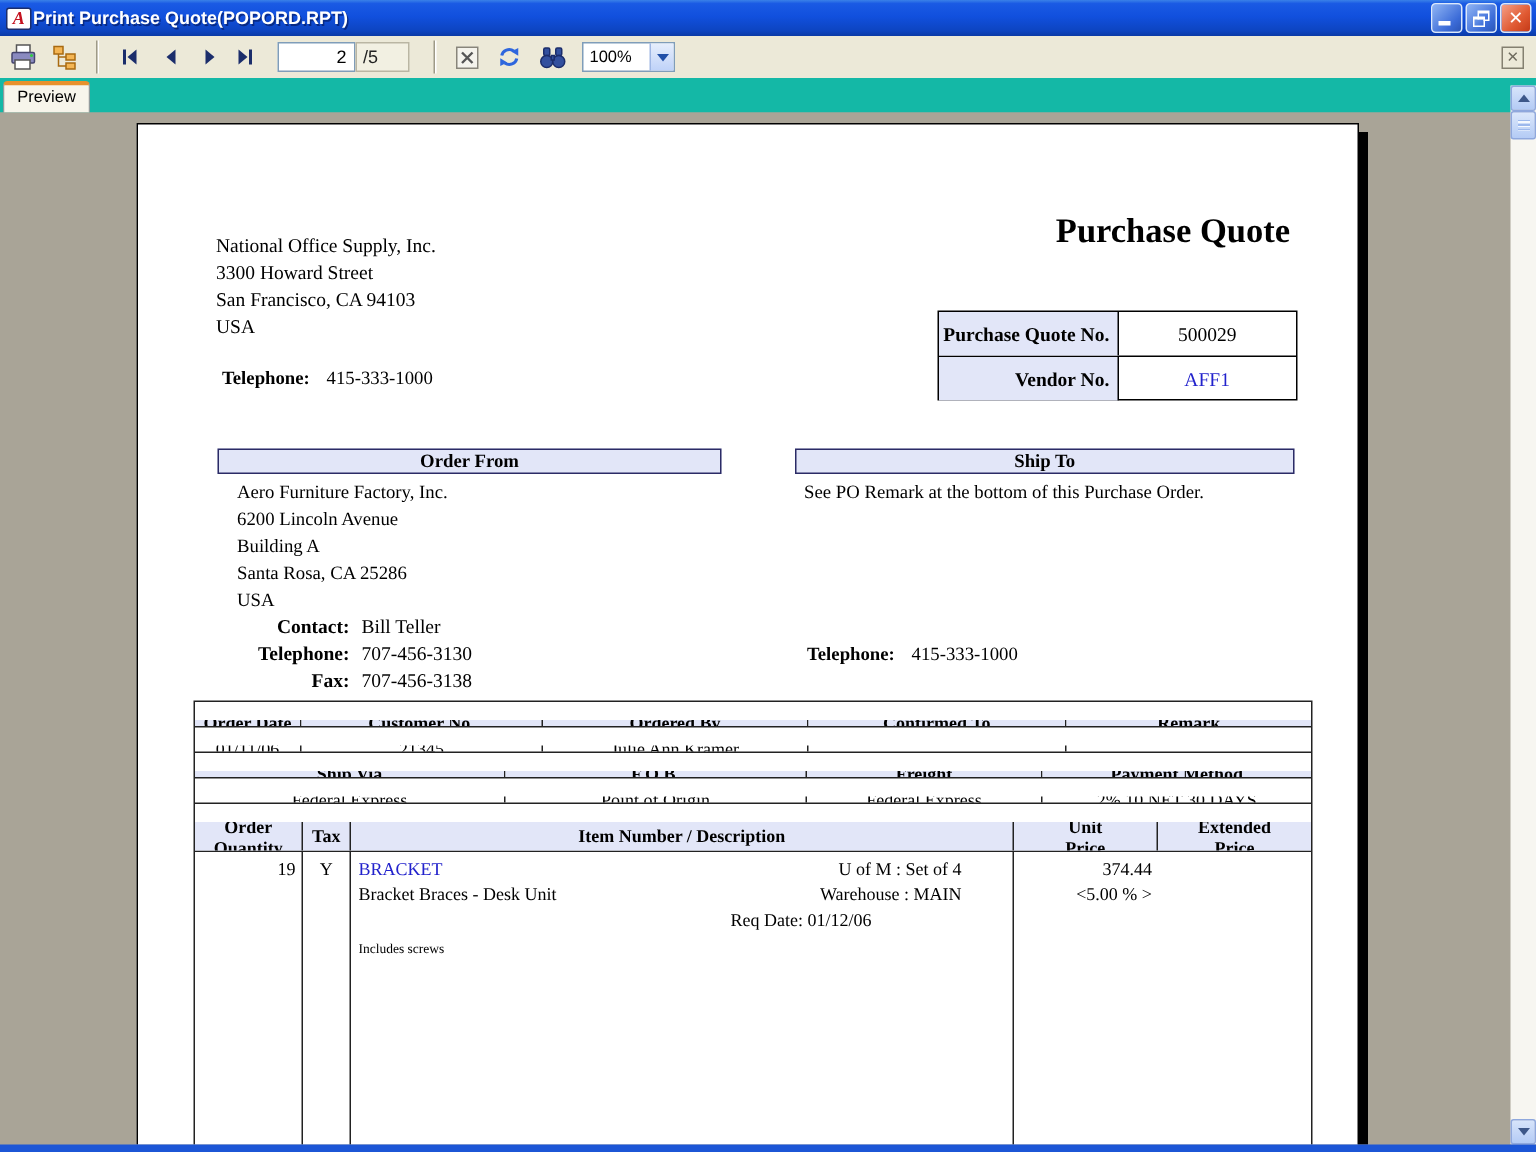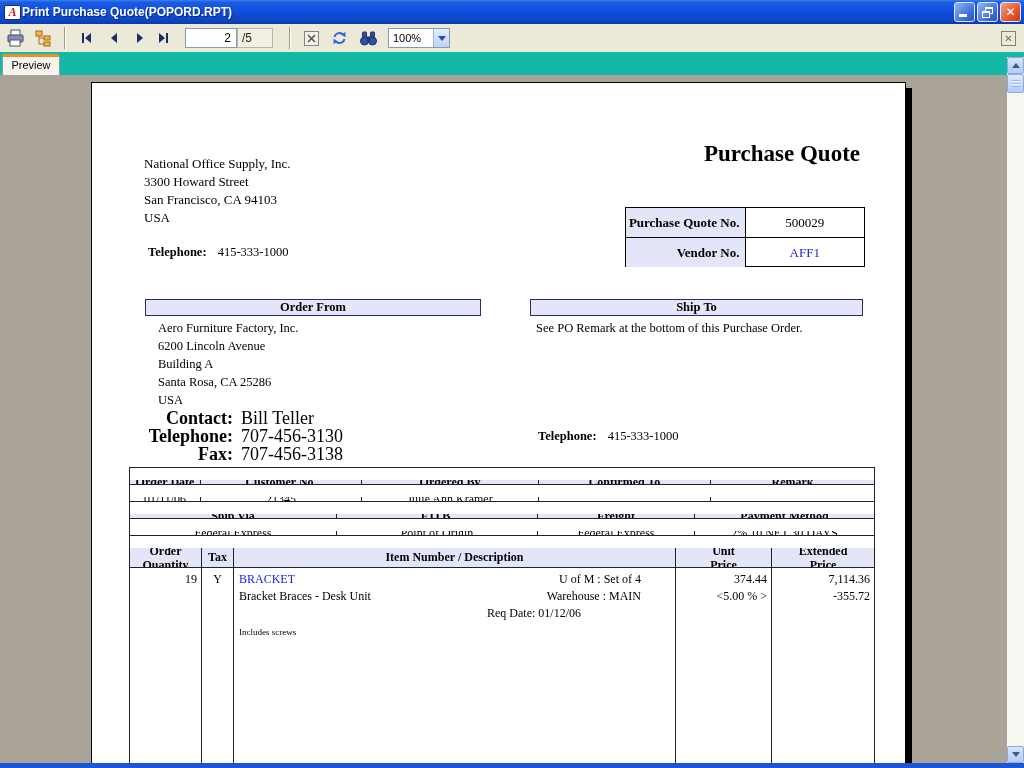--- a/index.html
+++ b/index.html
@@ -64,21 +64,21 @@
   .qrow { display:flex; height:29px; }
   .qrow.first { border-bottom:1px solid #000; height:30px; }
   .qlbl { width:120px; background:#E2E6F8; border-right:1px solid #000; font-weight:bold; font-size:13px;
     text-align:right; padding-right:5px; display:flex; align-items:center; justify-content:flex-end; }
   .qval { width:119px; font-size:13px; display:flex; align-items:center; justify-content:center; }
 
   
   .secbar { height:17px; background:#E2E6F8; border:1px solid #2B2B66; font-weight:bold; font-size:12.5px;
     text-align:center; line-height:15px; }
 
-  .ctrow { position:absolute; left:0; width:430px; font-size:18px; line-height:18px; }
+  .ctrow { position:absolute; left:0; width:430px; font-size:13px; line-height:18px; }
   .ctrow .lbl { display:inline-block; width:141px; text-align:right; font-weight:bold; }
   .ctrow .val { margin-left:8px; }
 
   
   .rt { position:absolute; left:37px; top:384px; width:746px; border:1px solid #222; }
   .trow { display:flex; height:17px; border-bottom:1px solid #222; }
   .trow.ihead { height:32px; }
   .tcell { border-right:1px solid #222; font-size:12px; display:flex; align-items:center; justify-content:center; text-align:center; overflow:hidden;margin-top:12px; }
   .tcell:last-child { border-right:none; }
   .hcell { background:#E2E6F8; font-weight:bold; }
@@ -328,24 +328,20 @@
               <span>Bracket Braces - Desk Unit</span>
               <span>Warehouse : MAIN</span>
             </div>
             <div class="dreq">Req Date: 01/12/06</div>
             <div class="dcomment">Includes screws</div>
           </div>
           <div class="icol num ic4">
             <div>374.44</div>
             <div>&lt;5.00 % &gt;</div>
           </div>
-          <div class="icol num ic5">
-            <div>7,114.36</div>
-            <div>-355.72</div>
-          </div>
         </div>
       </div>
 
     </div>
   </div>
 
   <div class="vscroll">
     <div class="sbtn up">
         <span class="arr-up"></span>
       </div>

